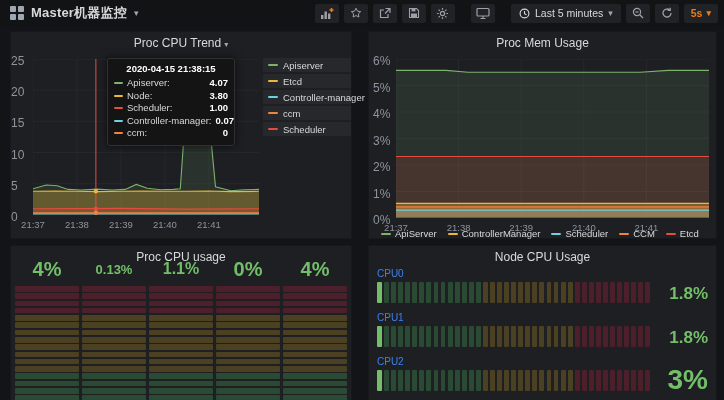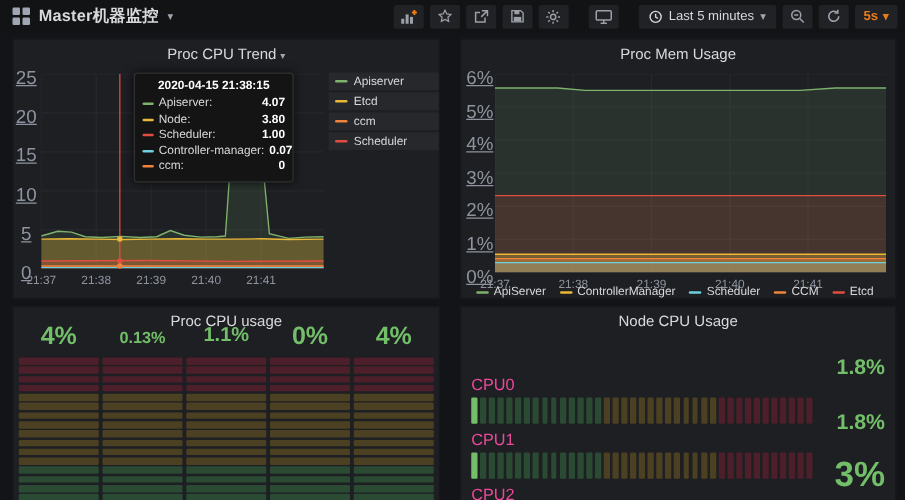--- a/index.html
+++ b/index.html
@@ -24,21 +24,21 @@
   
   .panel { position:absolute; background:#1d1f23; border:1px solid #17181b; }
   #panel-cpu-trend  { left:10px;  top:31px;  width:342px; height:208px; }
   #panel-mem-usage  { left:368px; top:31px;  width:349px; height:208px; }
   #panel-proc-cpu   { left:10px;  top:245px; width:342px; height:160px; }
   #panel-node-cpu   { left:368px; top:245px; width:349px; height:160px; }
   .panel-title { position:absolute; left:0; right:0; top:4px; text-align:center; color:#d8d9da; font-size:12px; font-weight:500; cursor:pointer; }
   .panel-title .caret { font-size:8px; margin-left:3px; }
 
   
-  .ytick { position:absolute; color:#8e949e; font-size:15px; text-align:center; width:20px;text-decoration:underline; }
+  .ytick { position:absolute; color:#8e949e; font-size:12px; text-align:left; width:20px; }
   .xtick { position:absolute; color:#8e949e; font-size:9.5px; transform:translateX(-50%); }
   .chart-svg { position:absolute; }
 
   
   #trend-tooltip { position:absolute; left:96px; top:26px; width:128px; background:#141414; border:1px solid #303031; border-radius:3px; padding:4px 6px 5px; z-index:5; box-shadow:0 0 8px rgba(0,0,0,.6); }
   #trend-tooltip .tt-head { color:#fff; font-size:9.5px; font-weight:bold; text-align:center; margin-bottom:3px; }
   .tt-row { display:flex; align-items:center; gap:4px; font-size:9.5px; color:#d8d9da; line-height:12.5px; }
   .tt-dash { width:9px; height:2px; border-radius:1px; flex:none; }
   .tt-name { flex:1; white-space:nowrap; }
   .tt-val { font-weight:bold; color:#fff; }
@@ -57,21 +57,21 @@
   
   #proc-values { position:absolute; left:4px; right:4px; top:10px; height:26px; display:flex; gap:3px; }
   .pv { flex:1; display:flex; align-items:center; justify-content:center; color:#73bf69; font-weight:bold; }
   .pv.lg { font-size:20px; } .pv.md { font-size:16px; } .pv.sm { font-size:13px; }
   #proc-gauges { position:absolute; left:4px; right:4px; top:40px; bottom:-20px; display:flex; gap:3px; }
   .pg-col { flex:1; display:flex; flex-direction:column; gap:1.7px; }
   .pg-seg { height:5.6px; flex:none; border-radius:1px; }
 
   
   .cpu-row { position:absolute; left:8px; right:8px; }
-  .cpu-label { color:#ec4899; font-size:13px; margin-bottom:3px;margin-top:32px; }
+  .cpu-label { color:#3b82f6; font-size:10px; margin-bottom:3px; }
   .hgauge { height:21px; display:flex; gap:2.2px; margin-right:58px; }
   .hseg { flex:1; border-radius:1px; }
   .cpu-value { position:absolute; right:0; color:#73bf69; font-weight:bold; }
   .cpu-value.sm { font-size:17px; } .cpu-value.lg { font-size:28px; }
 </style>
 </head>
 <body>
 
 <div id="app">
 
@@ -237,20 +237,24 @@
     <div id="trend-legend">
         <div class="lg-row">
           <span class="lg-dash" style="background:#7eb26d"></span>
           <span class="lg-label">Apiserver</span>
         </div>
         <div class="lg-row">
           <span class="lg-dash" style="background:#eab839"></span>
           <span class="lg-label">Etcd</span>
         </div>
         <div class="lg-row">
+          <span class="lg-dash" style="background:#6ed0e0"></span>
+          <span class="lg-label">Controller-manager</span>
+        </div>
+        <div class="lg-row">
           <span class="lg-dash" style="background:#ef843c"></span>
           <span class="lg-label">ccm</span>
         </div>
         <div class="lg-row">
           <span class="lg-dash" style="background:#e24d42"></span>
           <span class="lg-label">Scheduler</span>
         </div>
       </div>
   </div>
 

